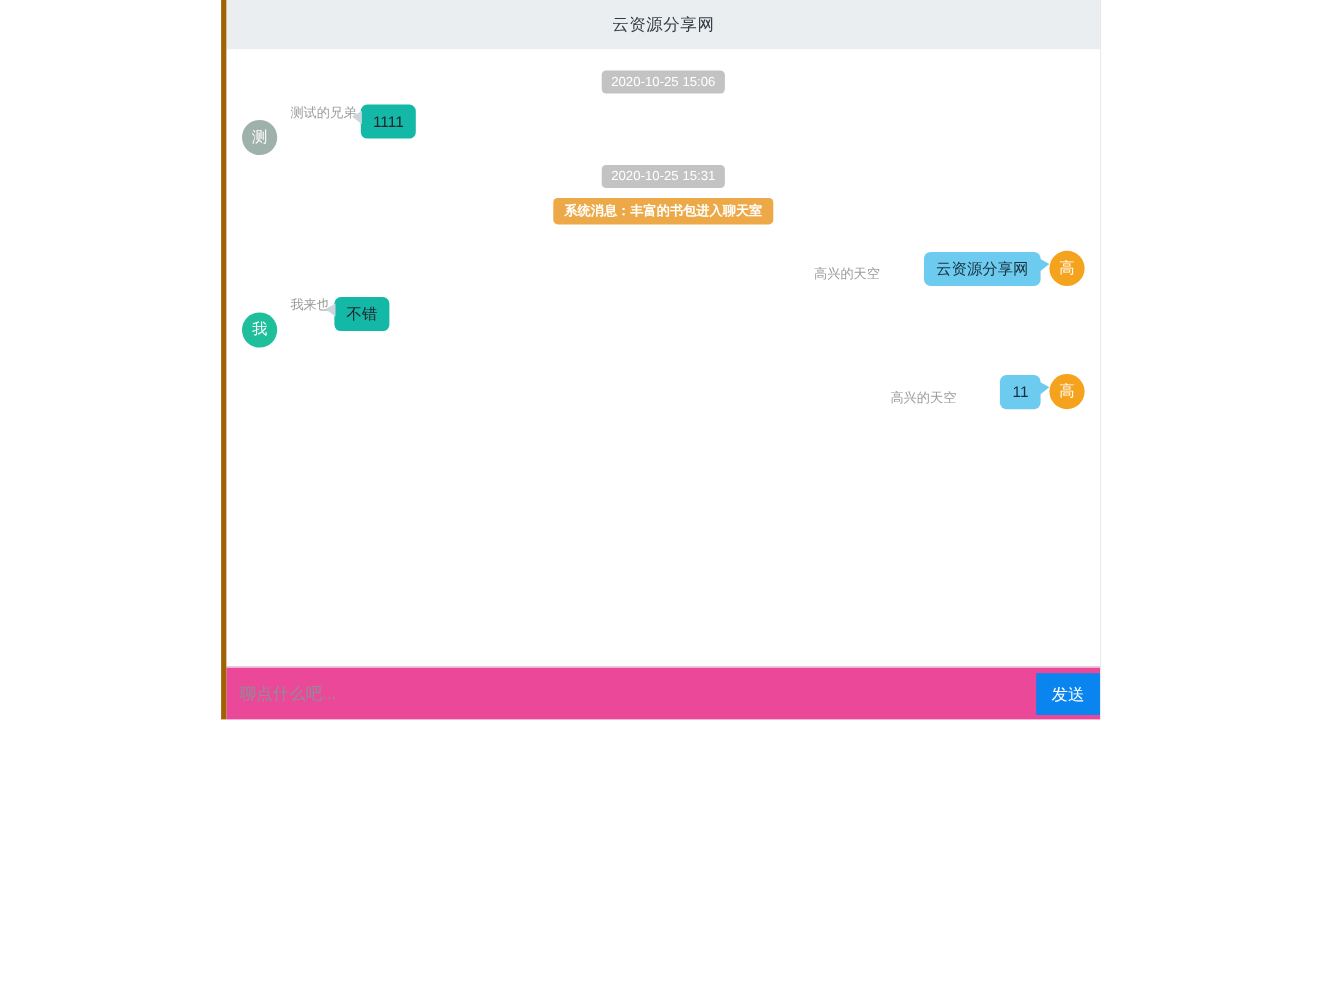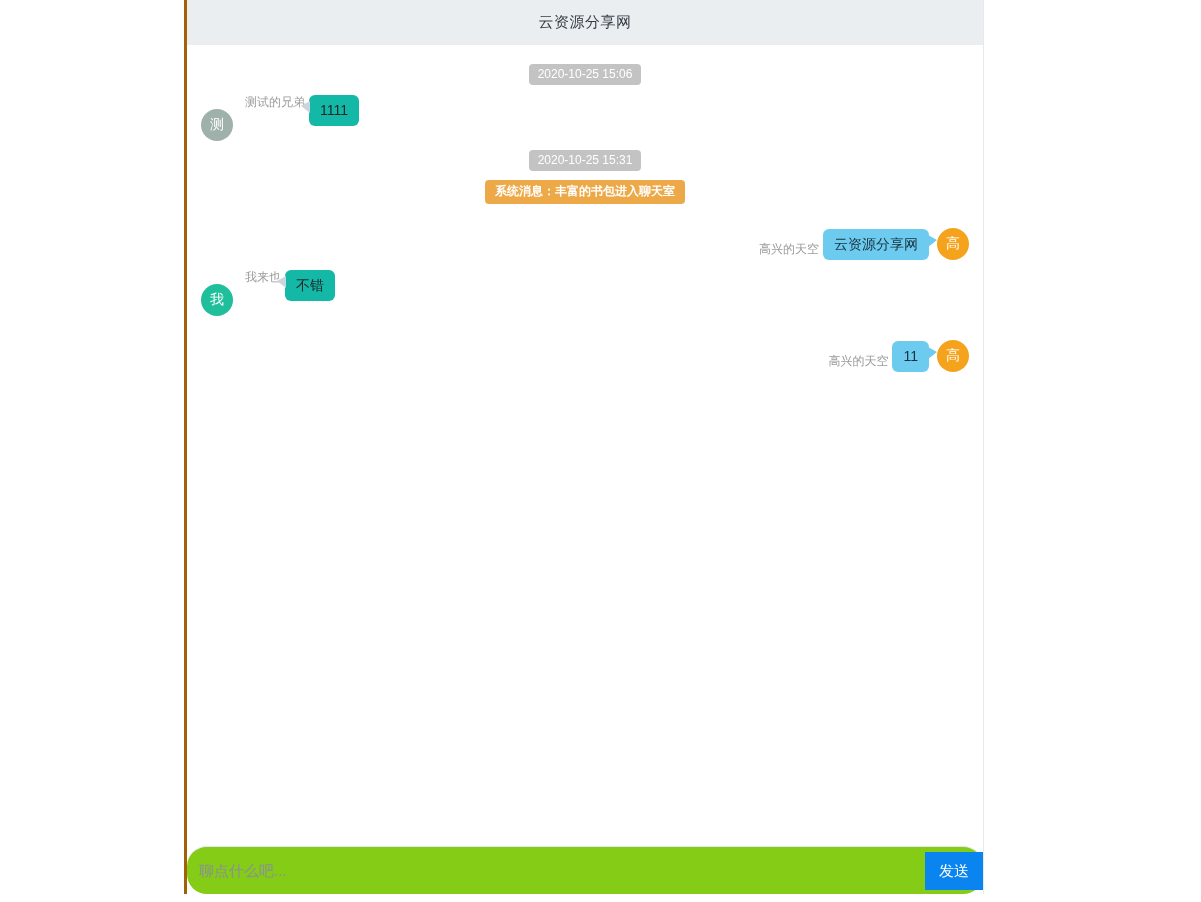--- a/index.html
+++ b/index.html
@@ -9,25 +9,25 @@
   body {
     width: 1201px;
     height: 902px;
     background: #ffffff;
     font-family: "Liberation Sans", "DejaVu Sans", sans-serif;
     overflow: hidden;
   }
 
   .chat-window {
     position: absolute;
-    left: 184px;
+    left: 201px;
     top: 0;
     width: 800px;
-    height: 894px;
-    border-left: 3px solid #a16207;
+    height: 654px;
+    border-left: 5px solid #a16207;
     border-right: 1px solid #e6e9ed;
     box-sizing: border-box;
     background: #ffffff;
     display: flex;
     flex-direction: column;
   }
 
   .chat-header {
     height: 45px;
     flex: 0 0 45px;
@@ -95,21 +95,21 @@
     justify-content: center;
     margin-top: 14px;
   }
 
   .bubble-col {
     display: flex;
     flex-direction: row;
     max-width: 520px;
   }
   .msg-row.left  .bubble-col { align-items: flex-start; margin-left: 8px; }
-  .msg-row.right .bubble-col { align-items: flex-end;   margin-right: 8px; }
+  .msg-row.right .bubble-col { align-items: flex-end;   margin-right: 8px; gap: 36px; }
 
   .nickname {
     font-size: 12px;
     color: #9b9b9b;
     line-height: 14px;
     margin-bottom: 4px;
     padding: 0 4px;
   }
 
   .bubble {
@@ -147,25 +147,24 @@
     width: 0; height: 0;
     border-top: 5px solid transparent;
     border-bottom: 7px solid transparent;
     border-left: 9px solid #6ecbf0;
   }
 
   
   .composer {
     flex: 0 0 47px;
     height: 47px;
-    background: #84cc16;
+    background: #ec4899;
     border-top: 1px solid #e6e9ed;
     display: flex;
     align-items: stretch;
-    border-radius: 20px;
   }
   .composer-input {
     flex: 1 1 auto;
     border: none;
     outline: none;
     background: transparent;
     font-family: "Liberation Sans", "DejaVu Sans", sans-serif;
     font-size: 15px;
     color: #333333;
     padding: 0 12px;

